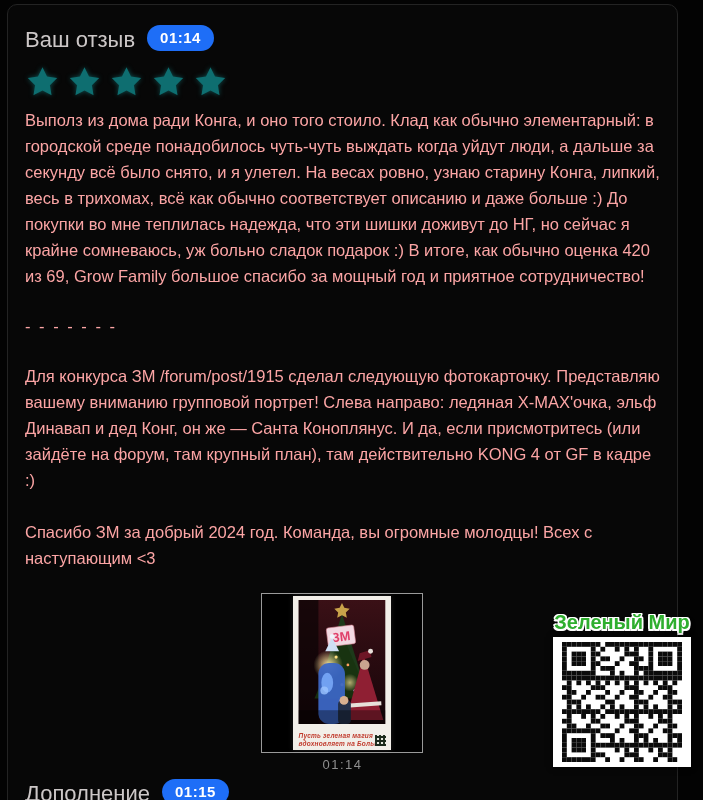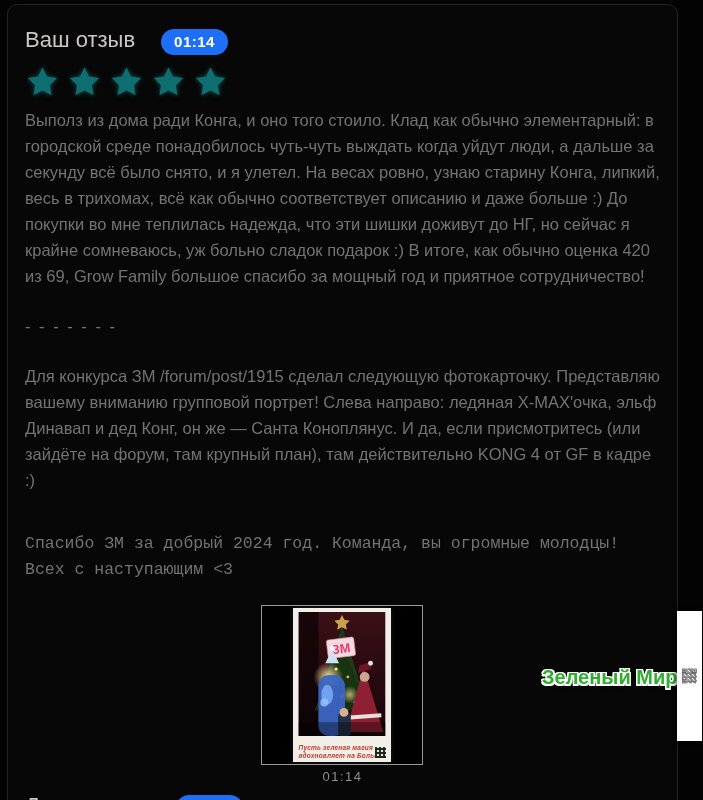--- a/index.html
+++ b/index.html
@@ -9,38 +9,38 @@
     font-family:"Liberation Sans","DejaVu Sans",sans-serif;
     position:relative;
   }
   .panel {
     position:absolute; left:7px; top:4px; width:671px; height:830px;
     background:#070707;
     border:1px solid #232323;
     border-radius:10px;
     padding:20px 17px 30px 17px;
   }
-  .section-header { display:flex; align-items:flex-end; gap:26px; }
+  .section-header { display:flex; align-items:flex-start; gap:12px; }
   .section-title {
     font-size:22px; font-weight:400; color:#ccc7c7; line-height:30px;
   }
   .badge {
     background:var(--badge-blue,#1e6ef7); color:#ffffff;
     font-weight:700; font-size:15px; line-height:1;
     padding:5px 13px 6px; border-radius:15px; letter-spacing:.5px;
   }
   .stars { display:flex; gap:9px; margin:11px 0 0 1px; }
   .star { width:33px; height:32px; display:inline-block; cursor:pointer; }
   .star svg { width:33px; height:32px; fill:var(--star-teal,#0e6e70);
     filter:drop-shadow(0 0 2.5px rgba(17,108,110,.75)); }
   .review-text { margin-top:9px; width:637px; }
   .review-text p {
-    color:#737373; font-size:16.5px; line-height:26px; font-weight:400;
-  }
-  .review-text .gap { margin-top:38px;font-family:Liberation Mono, monospace; }
+    color:#fca5a5; font-size:16.5px; line-height:26px; font-weight:400;
+  }
+  .review-text .gap { margin-top:26px; }
   .divider-line { margin:24px 0; letter-spacing:2px; }
   .photo-block { width:164px; margin:22px auto 0; }
   .photo-frame {
     position:relative; width:162px; height:160px; background:#000;
     border:1px solid #9a9a9a;
     display:flex; justify-content:center; align-items:center;
     cursor:pointer;
   }
   .polaroid {
     width:98px; height:154px; background:#f2efe9;
@@ -59,21 +59,21 @@
       repeating-linear-gradient(0deg,#1c2a1c 0 2px,transparent 2px 4px),
       repeating-linear-gradient(90deg,#223322 0 2px,#e8e8e0 2px 4px);
   }
   .photo-caption {
     text-align:center; color:#8e8e8e; font-size:13px;
     letter-spacing:1.5px; margin-top:4px;
   }
   .addition-header { margin-top:7px; }
   .watermark {
     position:absolute; left:542px; top:609px; width:160px;
-    display:flex; flex-direction:row; align-items:center;
+    display:flex; flex-direction:column; align-items:center;
     z-index:5; pointer-events:none;
   }
   .wm-text {
     color:var(--watermark-green,#2fae2f); font-size:20px; font-weight:700;
     white-space:nowrap; line-height:26px;
     text-shadow:-1.5px -1.5px 0 #fff, 1.5px -1.5px 0 #fff,
                 -1.5px 1.5px 0 #fff, 1.5px 1.5px 0 #fff,
                 0 -1.5px 0 #fff, 0 1.5px 0 #fff,
                 -1.5px 0 0 #fff, 1.5px 0 0 #fff,
                 2px 3px 4px rgba(0,0,0,.9);

